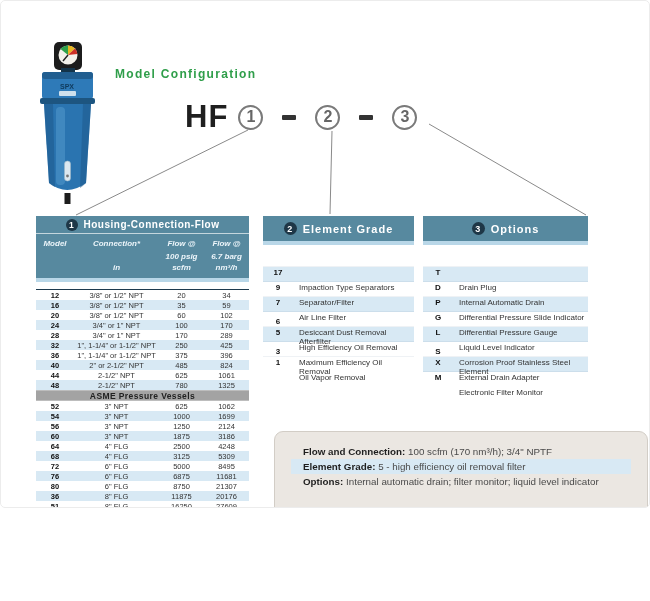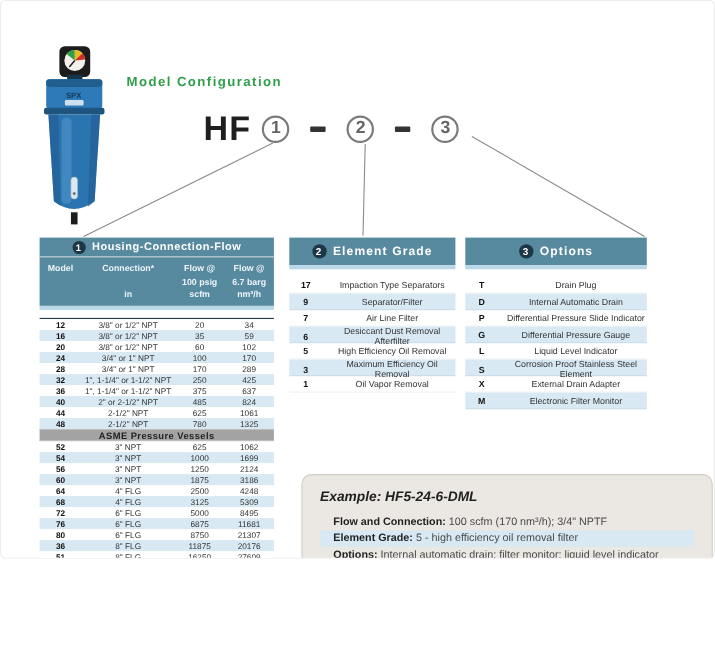--- a/index.html
+++ b/index.html
@@ -33,41 +33,41 @@
 
   
   #table1 { left:35px; top:215px; width:213px; border-bottom:1px solid #cfcfcf; }
   #table1 .t-head { height:18px; font-size:10px; letter-spacing:.5px;
                     border-bottom:1px solid rgba(255,255,255,.65); }
   #table1 .num-badge { width:12px; height:12px; font-size:8.5px; }
   .t1-cols { height:44px; background:#57899f; position:relative;
              display:grid; grid-template-columns:38px 85px 45px 45px;
              color:#ecf5fa; font-size:8px; font-weight:bold; }
   .t1-cols .colcell { position:relative; }
-  .t1-cols .l1, .t1-cols .l2, .t1-cols .l3 { position:absolute; width:100%; text-align:center; }
+  .t1-cols .l1, .t1-cols .l2, .t1-cols .l3 { position:absolute; width:100%; text-align:center;font-style:italic; }
   .t1-cols .l1 { top:5px; } .t1-cols .l2 { top:18px; } .t1-cols .l3 { top:29px; }
   .darkline { height:1px; background:#1d3a4e; }
   .t1-row { display:grid; grid-template-columns:38px 85px 45px 45px; height:10px;
             align-items:center; font-size:7.5px; color:#333; text-align:center; }
   .t1-row .model { font-weight:bold; color:#101010; }
   .asme-band { height:11px; background:#a3a3a3; border-top:1px solid #bdbdbd; border-bottom:1px solid #bdbdbd;
                display:flex; align-items:center; justify-content:center;
                font-size:8.5px; font-weight:bold; color:#222; letter-spacing:.4px; }
   .footnote { position:absolute; left:30px; top:527px; font-style:italic; font-weight:bold;
               font-size:7.5px; color:#3a3a3a; line-height:9.5px; letter-spacing:.2px; }
 
   
   #table2 { left:262px; top:215px; width:151px; }
   #table3 { left:422px; top:215px; width:165px; }
   #table2 .t-head, #table3 .t-head { height:25px; font-size:11px; letter-spacing:1px; }
   #table2 .num-badge, #table3 .num-badge { width:13px; height:13px; font-size:9px; }
   .code-row { display:grid; grid-template-columns:30px 1fr; height:15px; align-items:center;
               font-size:8px; color:#333; border-bottom:1px solid rgba(120,150,170,.12); }
   .code-row .code { font-weight:bold; color:#101010; text-align:center; }
-  .code-row .lbl { text-align:center; padding-left:6px; }
+  .code-row .lbl { text-align:left; padding-left:6px;margin-top:31px; }
 
   
   .example-box { position:absolute; left:273px; top:430px; width:374px; height:93px;
                  background:#ebe7e2; border:1px solid #d2cdc6; border-radius:9px;
                  padding:12px 16px; }
   .ex-title { font-size:12.5px; font-weight:bold; font-style:italic; color:#1f1f1f; margin-bottom:9px; }
   .ex-line { font-size:9.8px; color:#4a4a4a; line-height:15px; }
   .ex-line b { color:#1f1f1f;padding-left:12px; }
 </style>
 </head>
@@ -191,21 +191,21 @@
           <span class="model">32</span>
           <span>1", 1-1/4" or 1-1/2" NPT</span>
           <span>250</span>
           <span>425</span>
         </div>
 
         <div class="t1-row">
           <span class="model">36</span>
           <span>1", 1-1/4" or 1-1/2" NPT</span>
           <span>375</span>
-          <span>637</span>
+          <span>396</span>
         </div>
 
         <div class="t1-row alt">
           <span class="model">40</span>
           <span>2" or 2-1/2" NPT</span>
           <span>485</span>
           <span>824</span>
         </div>
 
         <div class="t1-row">
@@ -405,21 +405,20 @@
         </div>
 
         <div class="code-row alt">
           <span class="code">M</span>
           <span class="lbl">Electronic Filter Monitor</span>
         </div>
       </div>
   </section>
 
   <section class="example-box">
-    <div class="ex-title">Example: HF5-24-6-DML</div>
     <div>
 
         <div class="ex-line"><b>Flow and Connection:</b><span> 100 scfm (170 nm³/h); 3/4" NPTF</span></div>
 
         <div class="ex-line alt"><b>Element Grade:</b><span> 5 - high efficiency oil removal filter</span></div>
 
         <div class="ex-line"><b>Options:</b><span> Internal automatic drain; filter monitor; liquid level indicator</span></div>
       </div>
   </section>
 

